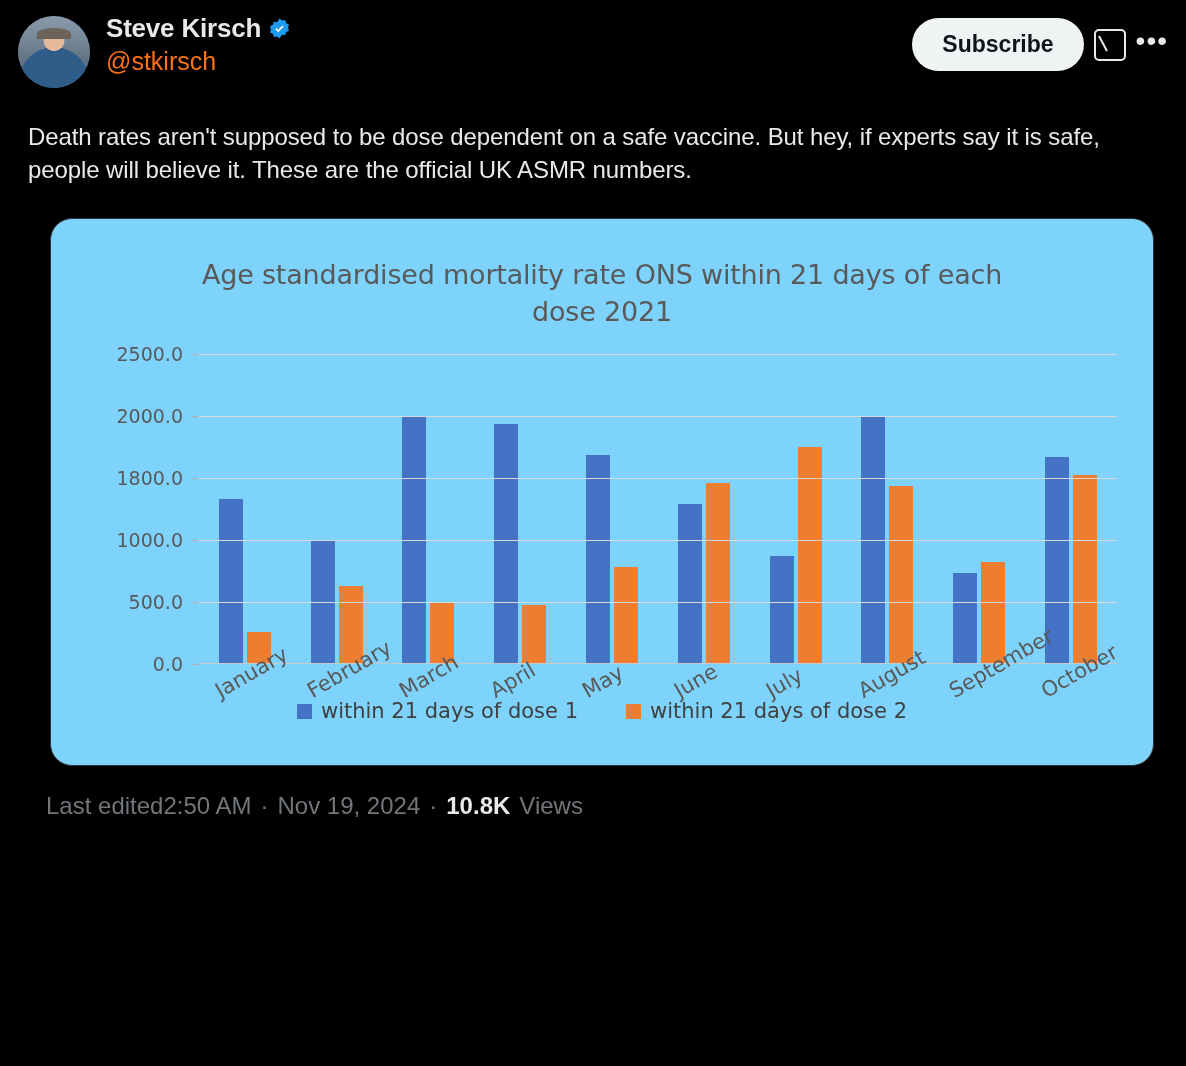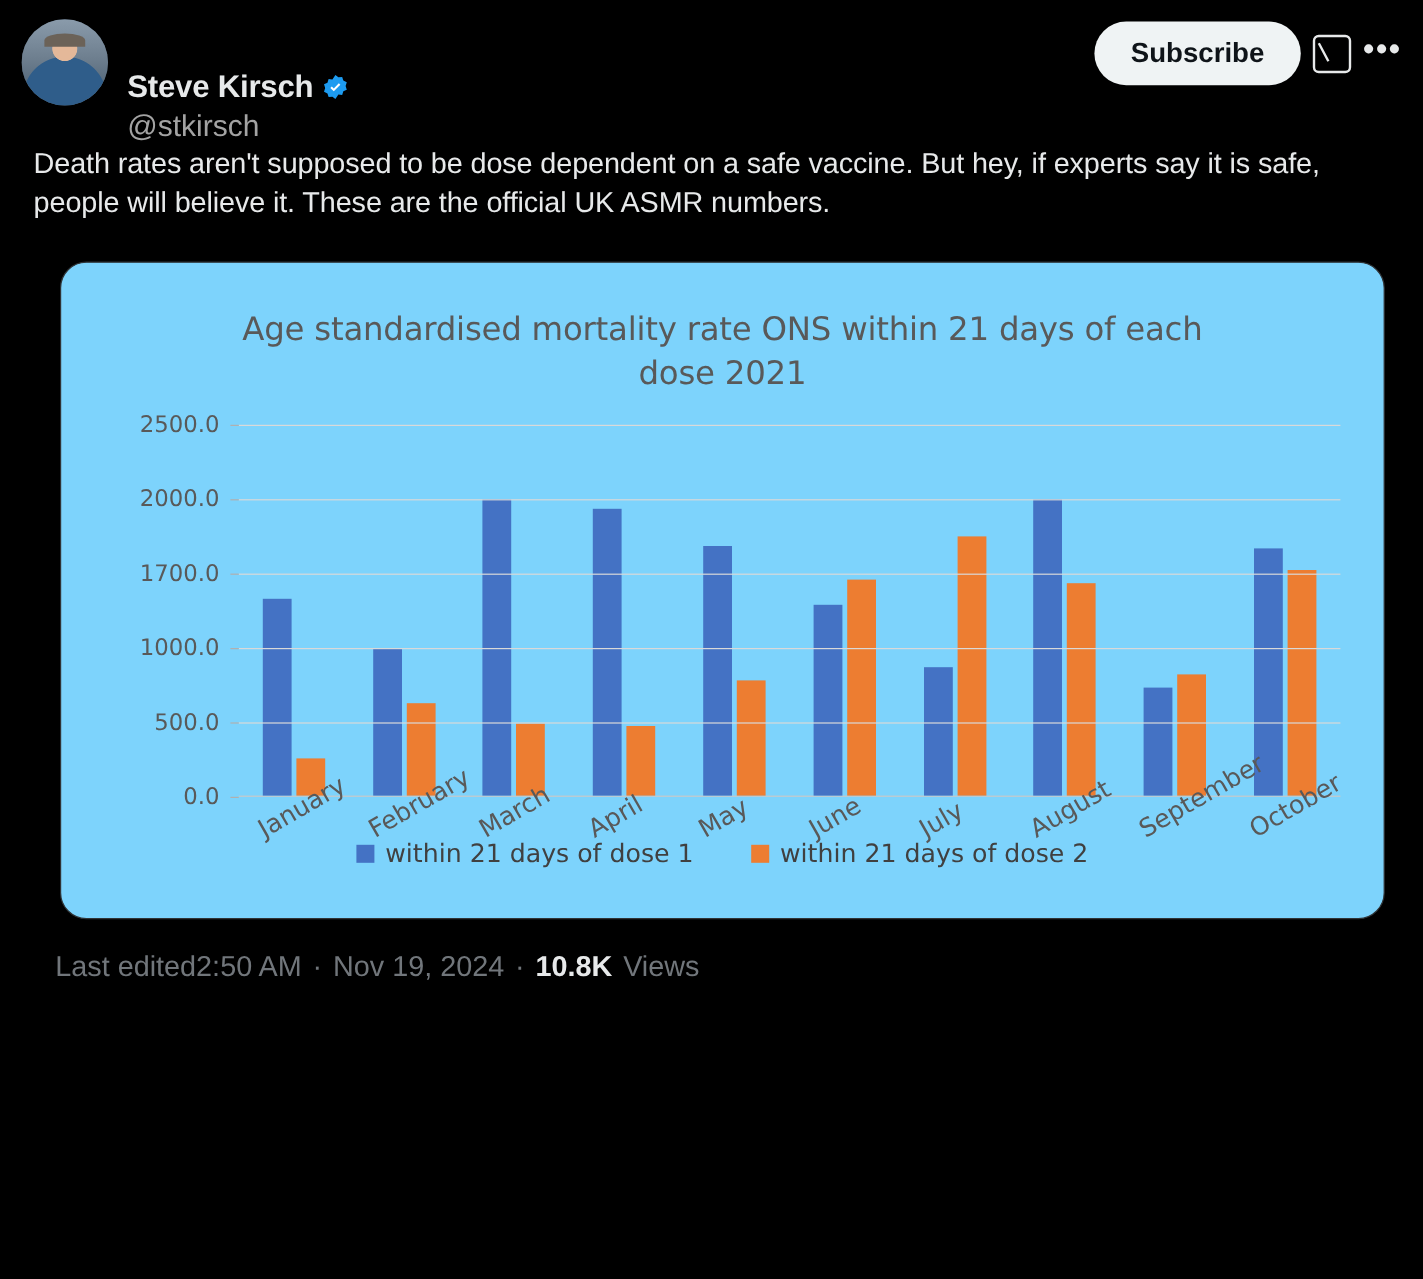--- a/index.html
+++ b/index.html
@@ -57,37 +57,36 @@
     border-radius: 50% 50% 0 0;
   }
   .names {
     margin-left: 16px;
     line-height: 1.12;
   }
   .name-row {
     display: flex;
     align-items: center;
     gap: 7px;
-    margin-top: 44px;
   }
   .display-name {
     font-size: 26px;
     font-weight: bold;
     color: #e7e9ea;
     letter-spacing: -0.2px;
   }
   .verified {
     width: 23px;
     height: 23px;
     flex: 0 0 auto;
     display: block;
   }
   .handle {
     font-size: 25px;
-    color: #a3a3a3;
+    color: #f97316;
     margin-top: 4px;
   }
 
   .header-right {
     margin-left: auto;
     display: flex;
     align-items: center;
     gap: 10px;
     margin-top: 4px;
   }
@@ -317,21 +316,21 @@
   <div class="tweet-text">Death rates aren't supposed to be dose dependent on a safe vaccine. But hey, if experts say it is safe, people will believe it. These are the official UK ASMR numbers.</div>
 
   <div class="media-card">
     <div class="chart-title">Age standardised mortality rate ONS within 21 days of each dose 2021</div>
 
     <div class="plot-wrap">
       <div class="ylabels" id="ylabels">
           <div class="ylabel" style="top: 310px;">0.0</div>
           <div class="ylabel" style="top: 248px;">500.0</div>
           <div class="ylabel" style="top: 186px;">1000.0</div>
-          <div class="ylabel" style="top: 124px;">1700.0</div>
+          <div class="ylabel" style="top: 124px;">1800.0</div>
           <div class="ylabel" style="top: 62px;">2000.0</div>
           <div class="ylabel" style="top: 0px;">2500.0</div>
         </div>
       <div class="plot-area" id="plotarea">
         <div class="groups" id="groups">
             <div class="group">
               <div class="bar s1" style="height: 163.68px;"></div>
               <div class="bar s2" style="height: 31px;"></div>
             </div>
             <div class="group">

